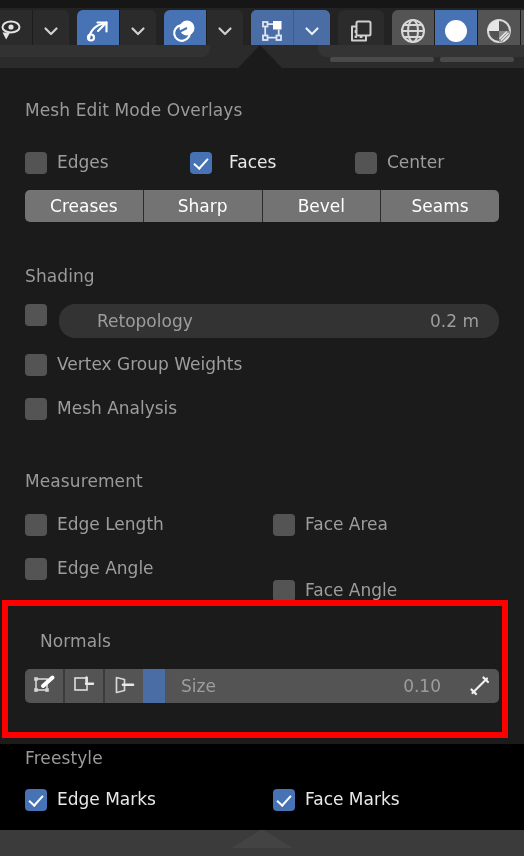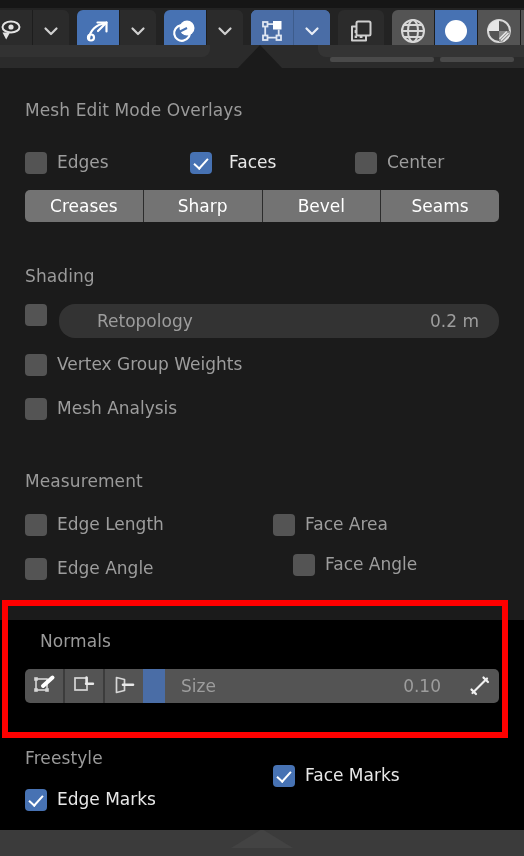--- a/index.html
+++ b/index.html
@@ -109,21 +109,21 @@
     width: 74px; height: 5px;
     background: #4a4a4a;
     border-radius: 2px;
   }
 
   
   .panel {
     position: absolute;
     left: 0; top: 68px;
     width: 524px;
-    height: 552px;
+    height: 676px;
     background: #1b1b1b;
   }
   .section-title {
     color: #9a9a9a;
     font-size: 17px;
     padding-left: 25px;
     letter-spacing: 0.1px;
   }
 
   .row { display: flex; align-items: flex-start; }
@@ -427,21 +427,21 @@
       <span class="cb-label">Edge Length</span>
     </div>
     <div class="row" style="position:absolute; top:446px; left:273px;">
       <div class="cb"></div>
       <span class="cb-label">Face Area</span>
     </div>
     <div class="row" style="position:absolute; top:490px; left:25px;">
       <div class="cb"></div>
       <span class="cb-label">Edge Angle</span>
     </div>
-    <div class="row" style="position:absolute; top:486px; left:273px;margin-left:20px;">
+    <div class="row" style="position:absolute; top:512px; left:273px;">
       <div class="cb"></div>
       <span class="cb-label">Face Angle</span>
     </div>
 
     <div class="section-title" style="position:absolute; top:563px;padding-left:40px;">Normals</div>
 
     <div class="row" style="position:absolute; top:601px; left:25px; right:25px;">
       <div class="icon-btn" style="border-radius:5px 0 0 5px;">
         <svg width="24" height="24" viewBox="0 0 24 24">
           <rect x="4" y="5" width="11" height="11" fill="none" stroke="#d6d6d6" stroke-width="1.6"></rect>
@@ -479,21 +479,21 @@
         </svg>
       </div>
     </div>
 
     <div class="section-title" style="position:absolute; top:680px;">Freestyle</div>
 
     <div class="row" style="position:absolute; top:721px; left:25px;">
       <div class="cb checked"></div>
       <span class="cb-label bright">Edge Marks</span>
     </div>
-    <div class="row" style="position:absolute; top:697px; left:273px;">
+    <div class="row" style="position:absolute; top:721px; left:273px;">
       <div class="cb checked"></div>
       <span class="cb-label bright">Face Marks</span>
     </div>
 
   </div>
 
   <div class="highlight"></div>
 
   <div class="footer">
     <div class="footer-chevron"></div>

